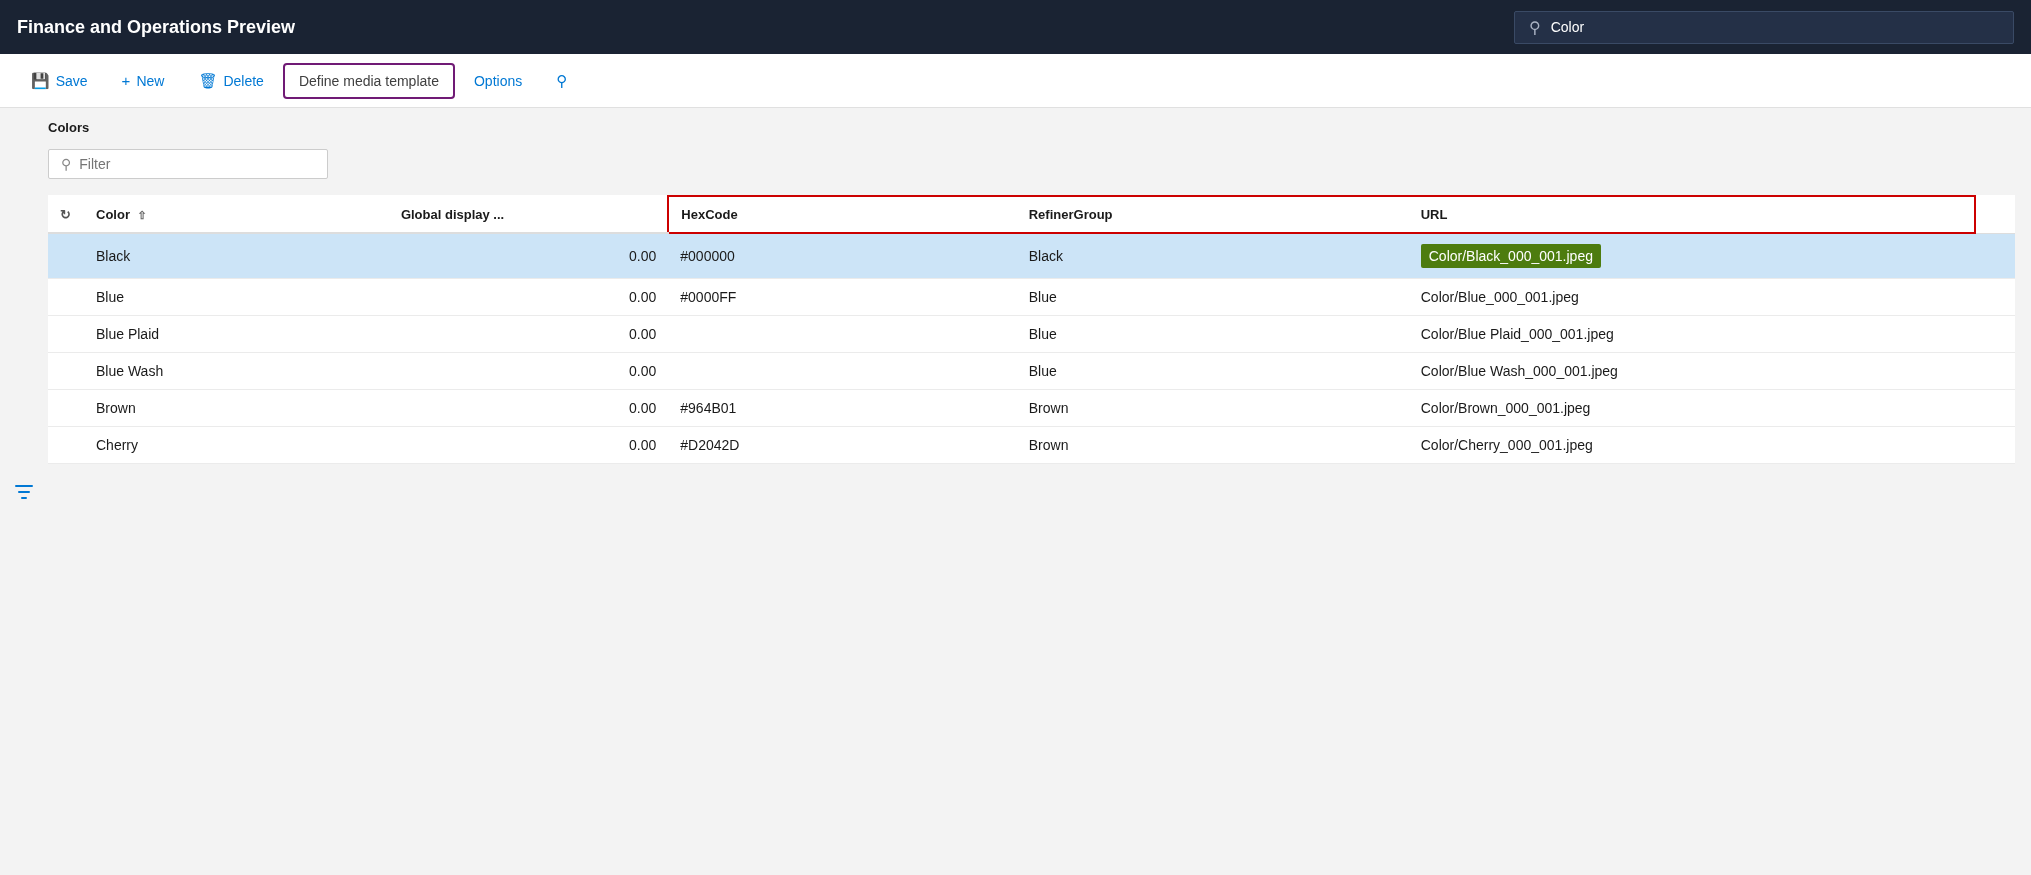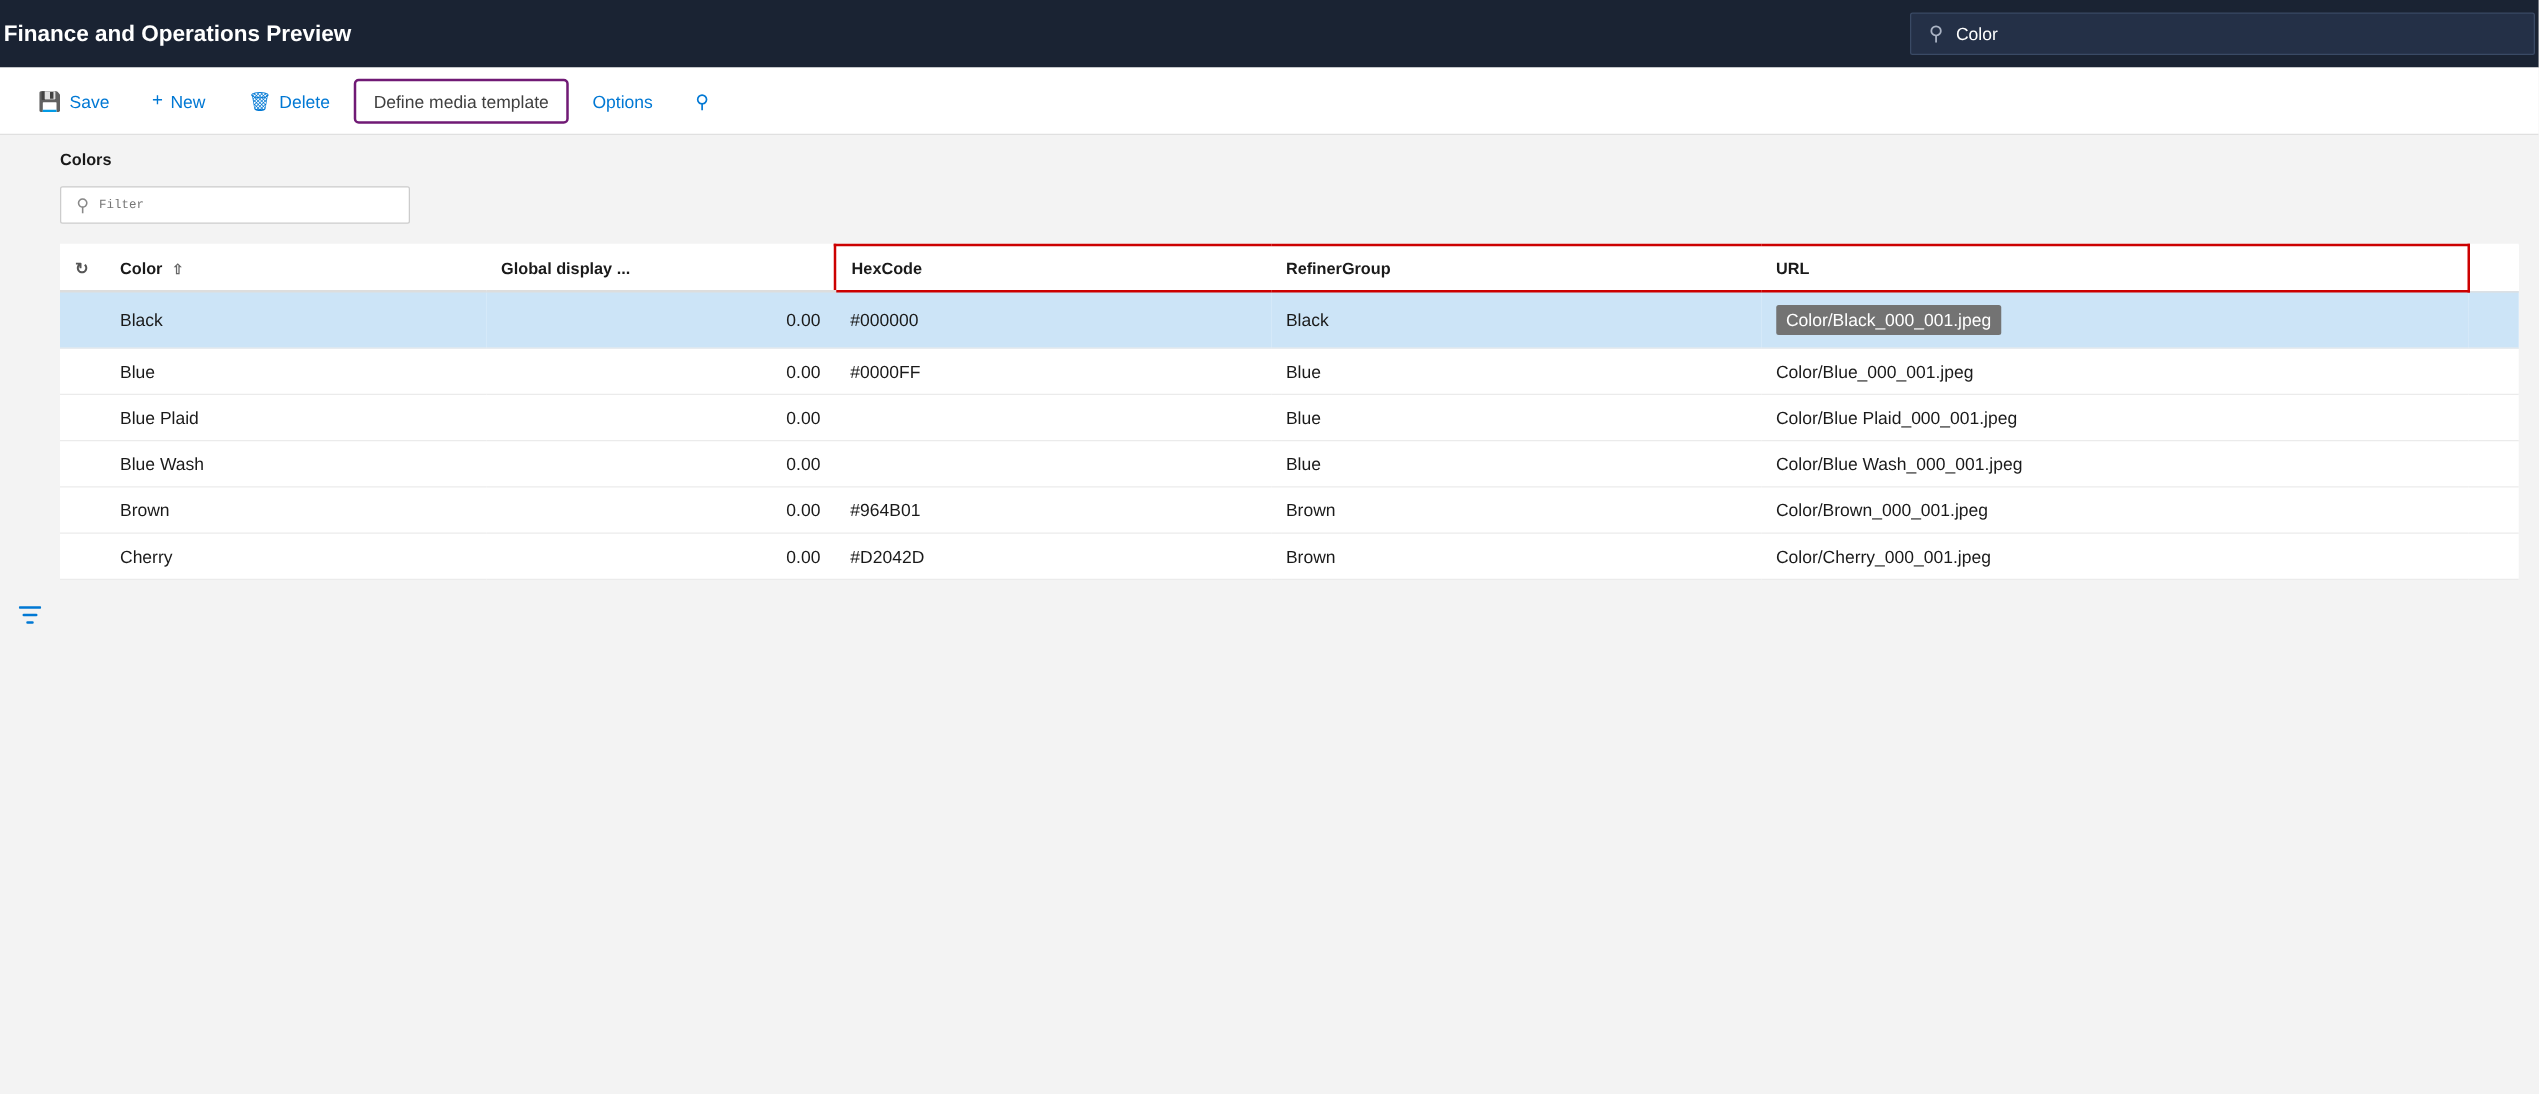--- a/index.html
+++ b/index.html
@@ -5,21 +5,21 @@
     * { box-sizing: border-box; margin: 0; padding: 0; font-family: 'Segoe UI', Arial, sans-serif; }
 
     body { background: #f3f3f3; min-height: 875px; }
 
     
     .top-nav {
       background: #1a2333;
       height: 54px;
       display: flex;
       align-items: center;
-      padding: 0 3px;
+      padding: 0 17px;
       gap: 20px;
     }
     .app-title {
       color: white;
       font-size: 18px;
       font-weight: 600;
       white-space: nowrap;
     }
     .search-bar {
       margin-left: auto;
@@ -118,25 +118,24 @@
       border-radius: 2px;
       padding: 6px 12px;
       gap: 8px;
       width: 280px;
       background: white;
       margin-bottom: 16px;
     }
     .filter-input-wrapper input {
       border: none;
       outline: none;
-      font-size: 10px;
+      font-size: 14px;
       color: #a21caf;
       width: 100%;
       background: transparent;
-      font-family: Liberation Mono, monospace;
     }
     .filter-search-icon { color: #888; font-size: 14px; }
 
     
     .data-table {
       width: 100%;
       border-collapse: collapse;
       background: white;
       font-size: 14px;
     }
@@ -172,21 +171,21 @@
 
     .data-table td {
       padding: 10px 12px;
       color: #1a1a1a;
     }
     .td-refresh { text-align: center; color: #aaa; }
     .td-global { text-align: right; color: #333; }
 
     
     .url-cell-selected {
-      background: #737373;
+      background: #4d7c0f;
       color: white;
       padding: 4px 8px;
       border-radius: 2px;
       display: inline-block;
     }
 
     
     .table-wrapper {
       position: relative;
       overflow: visible;

